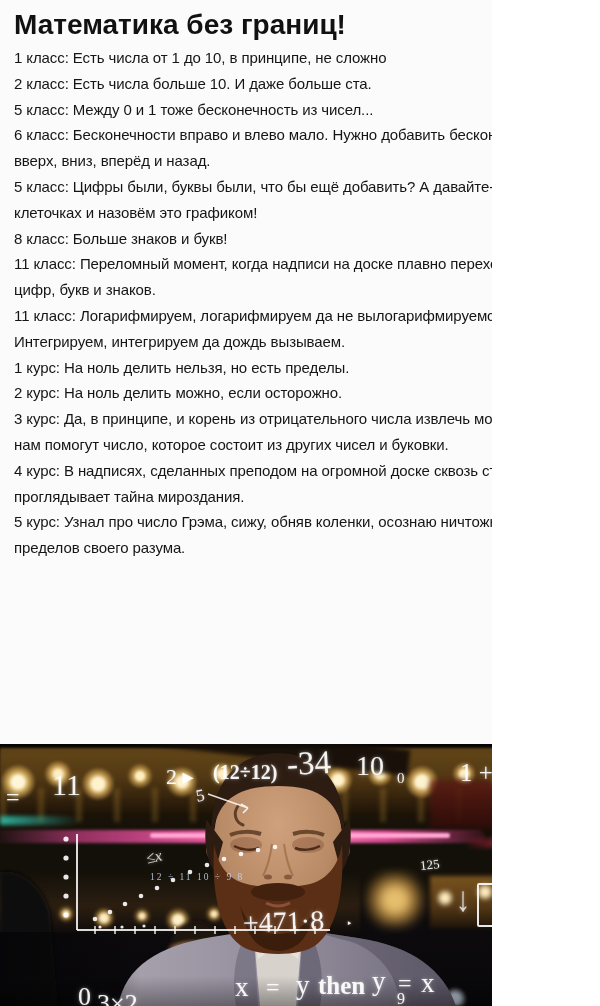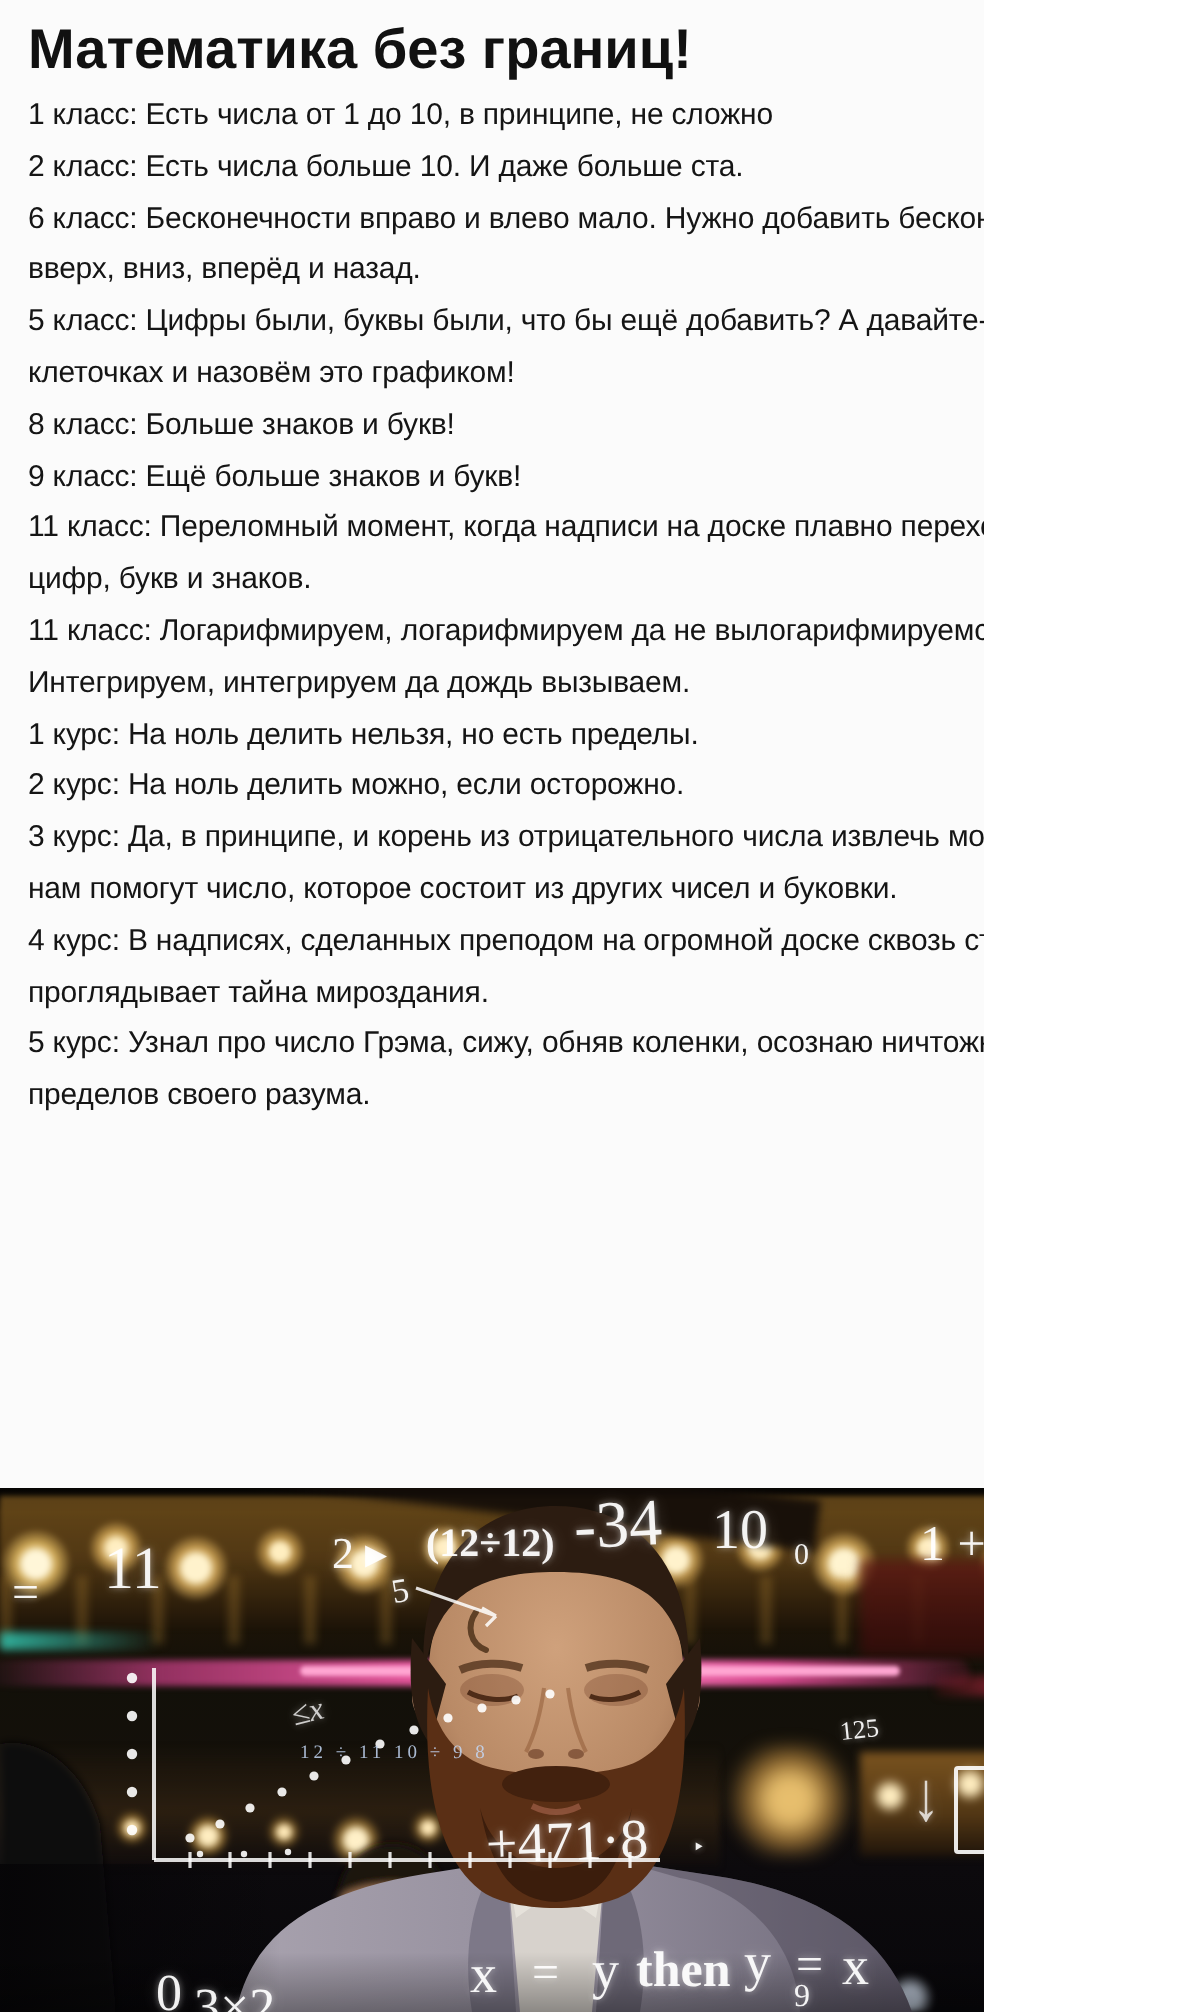--- a/index.html
+++ b/index.html
@@ -93,24 +93,24 @@
 </style>
 </head>
 <body>
 
 <div id="stage">
 
   <div class="meme-text">
     <h1>Математика без границ!</h1>
     <p>1 класс: Есть числа от 1 до 10, в принципе, не сложно</p>
     <p>2 класс: Есть числа больше 10. И даже больше ста.</p>
+    <p>5 класс: Между 0 и 1 тоже бесконечность из чисел...</p>
     <p>6 класс: Бесконечности вправо и влево мало. Нужно добавить бесконечность вверх, вниз, вперёд и назад.</p>
     <p>5 класс: Цифры были, буквы были, что бы ещё добавить? А давайте-ка порисуем в клеточках и назовём это графиком!</p>
     <p>8 класс: Больше знаков и букв!</p>
-    <p>9 класс: Ещё больше знаков и букв!</p>
     <p>11 класс: Переломный момент, когда надписи на доске плавно переходят в смесь цифр, букв и знаков.</p>
     <p>11 класс: Логарифмируем, логарифмируем да не вылогарифмируемся. Интегрируем, интегрируем да дождь вызываем.</p>
     <p>1 курс: На ноль делить нельзя, но есть пределы.</p>
     <p>2 курс: На ноль делить можно, если осторожно.</p>
     <p>3 курс: Да, в принципе, и корень из отрицательного числа извлечь можно. В этом нам помогут число, которое состоит из других чисел и буковки.</p>
     <p>4 курс: В надписях, сделанных преподом на огромной доске сквозь строк проглядывает тайна мироздания.</p>
     <p>5 курс: Узнал про число Грэма, сижу, обняв коленки, осознаю ничтожность пределов своего разума.</p>
   </div>
 
   <div class="photo">

